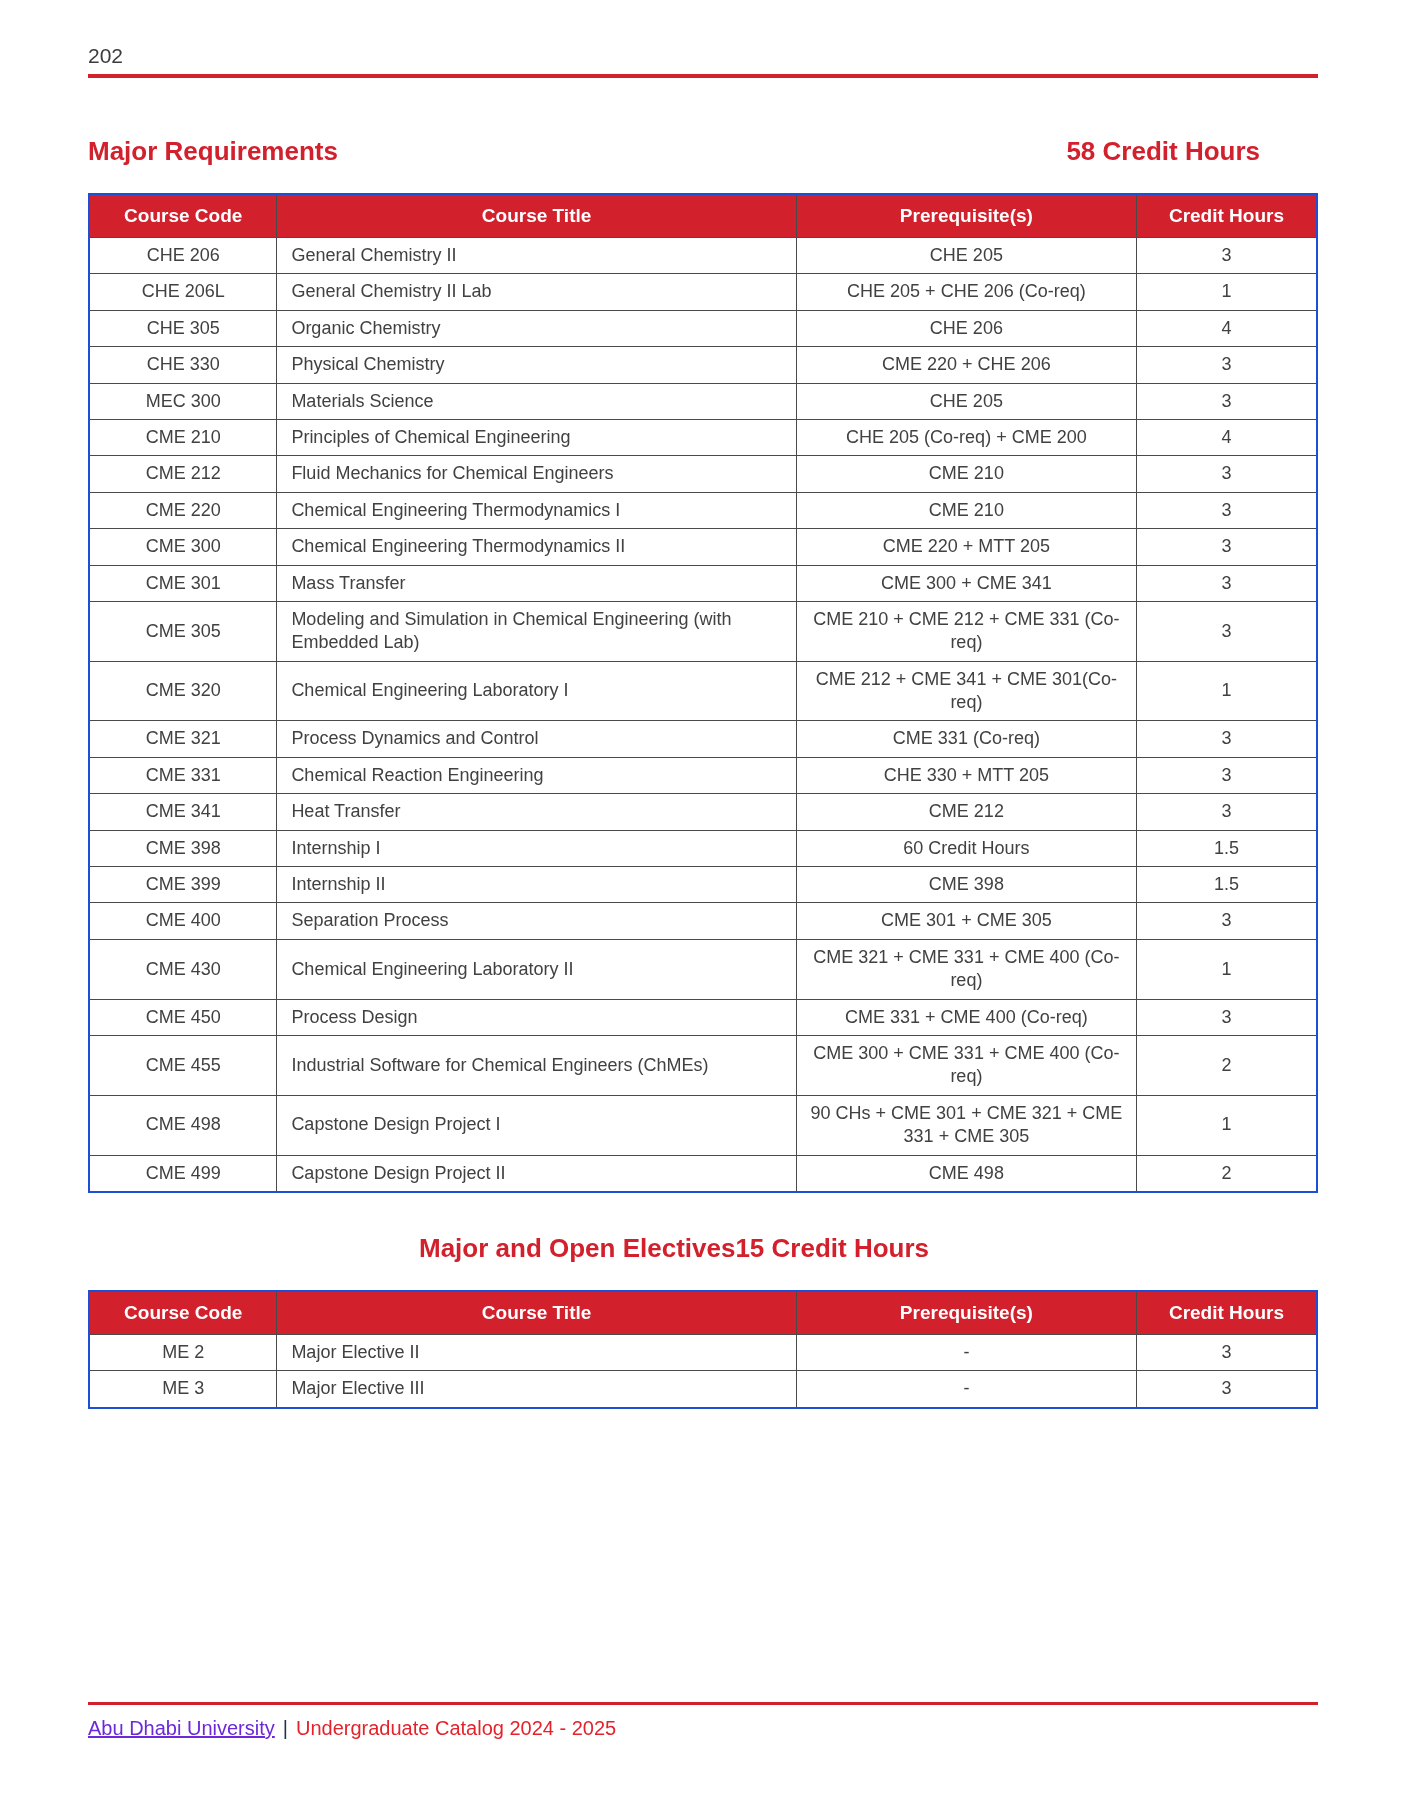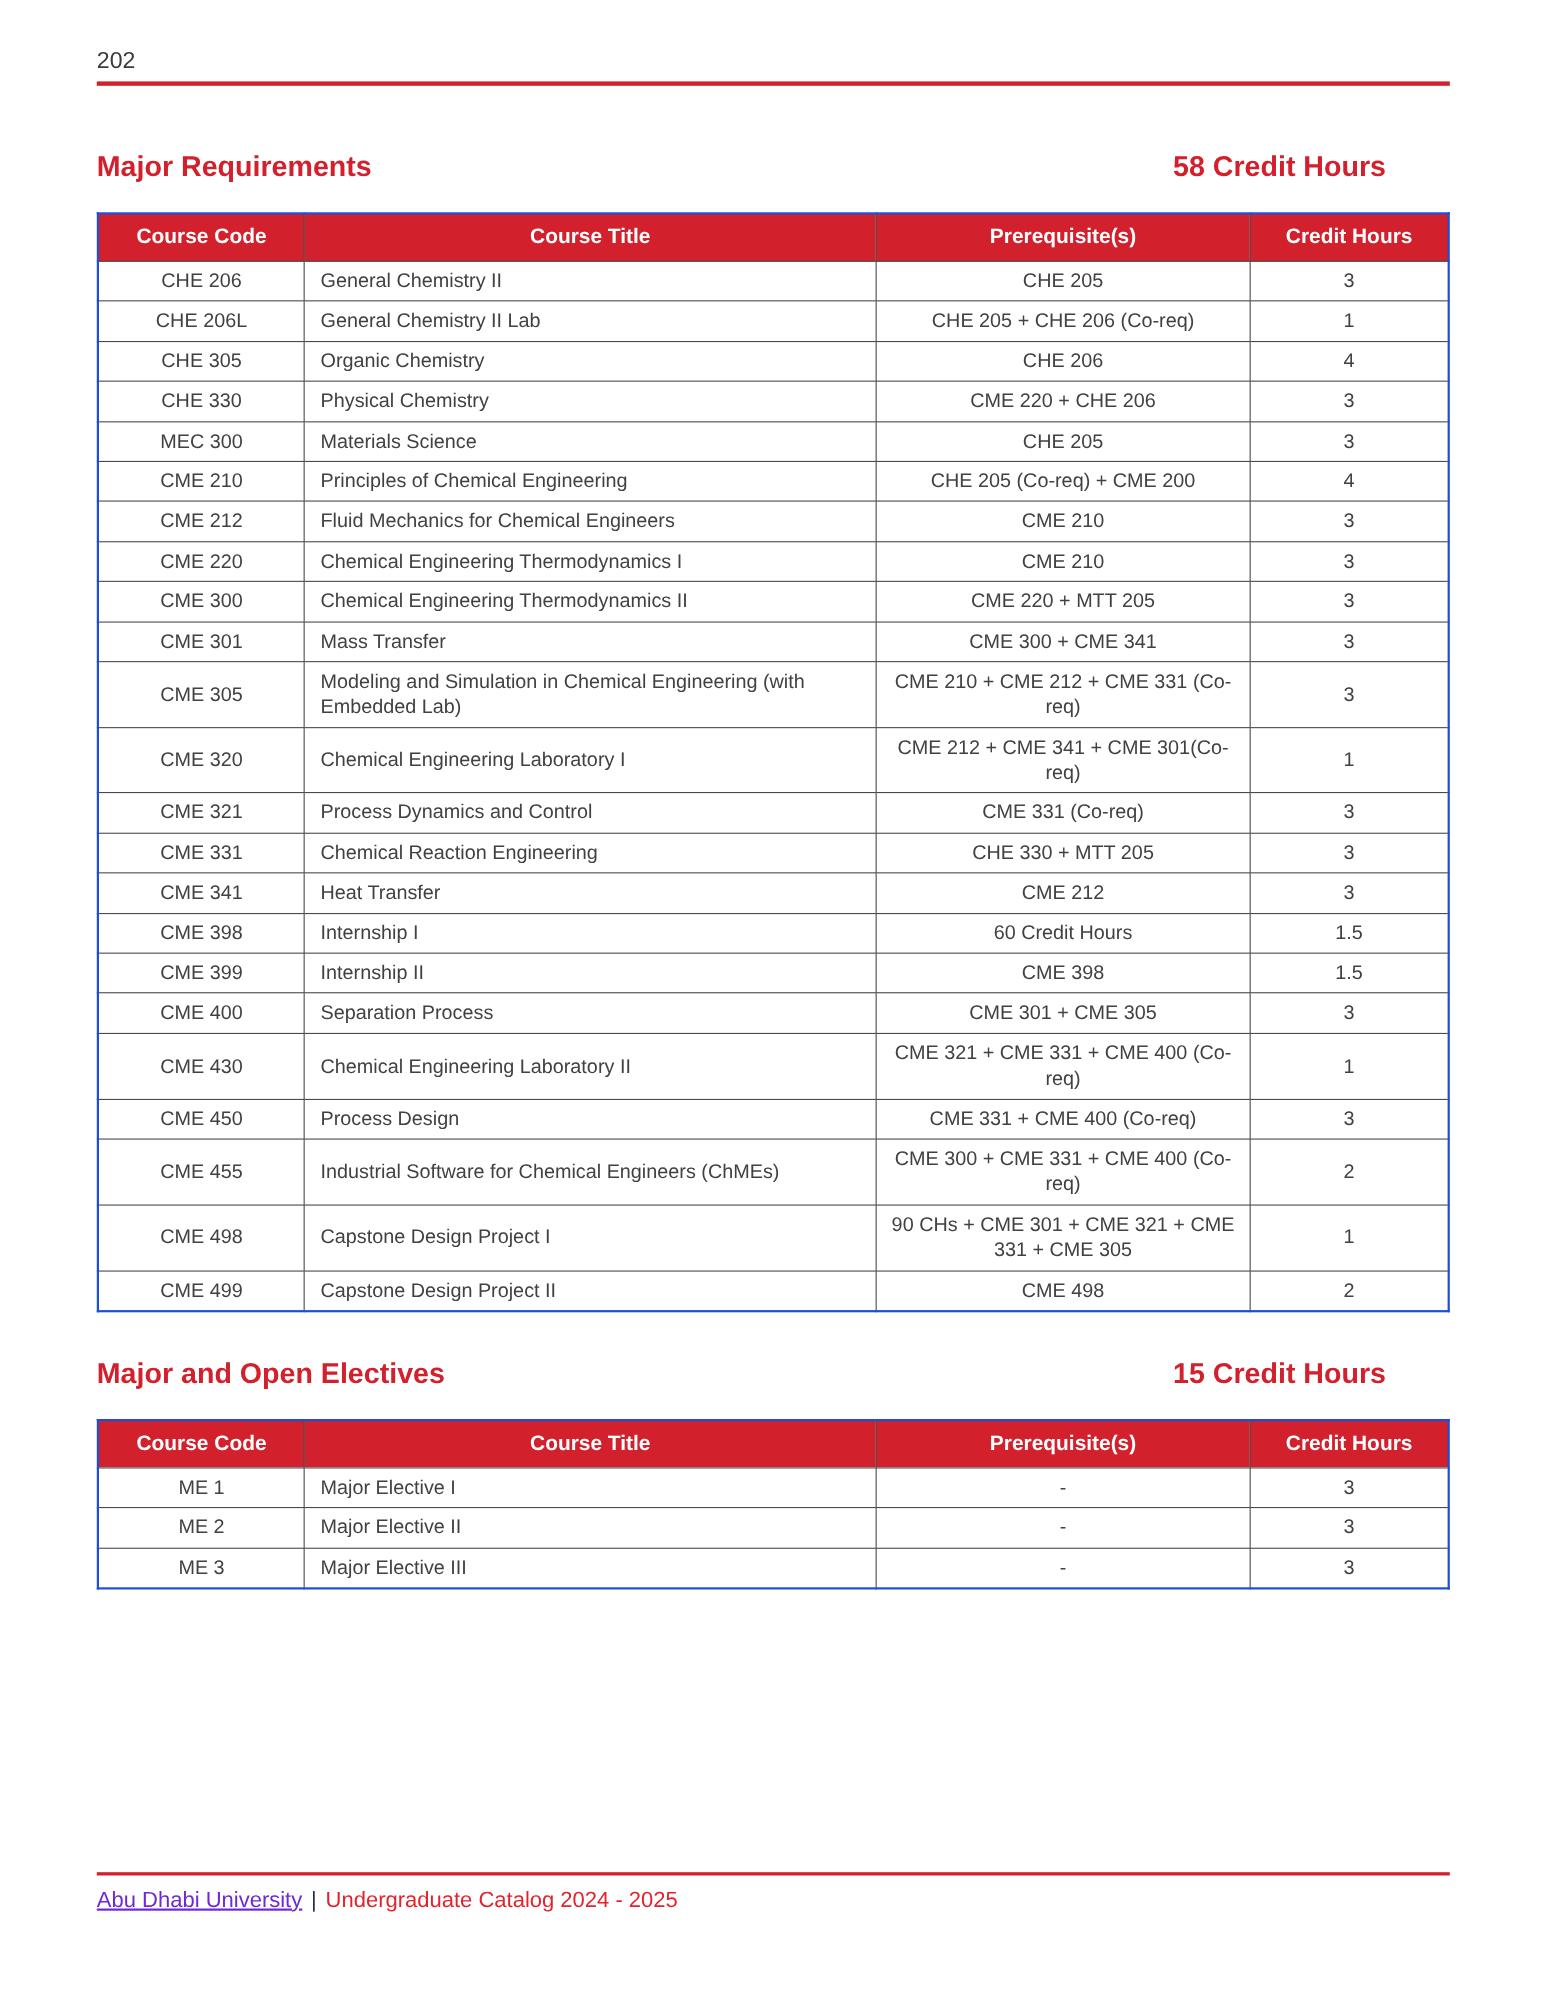--- a/index.html
+++ b/index.html
@@ -24,21 +24,21 @@
     margin-top: 6px;
     height: 4px;
     background: #d2202c;
   }
   .section-header {
     display: flex;
     justify-content: space-between;
     align-items: baseline;
   }
   .section-header.first { margin-top: 58px; }
-  .section-header.second { margin-top: 40px; }
+  .section-header.second { margin-top: 40px; justify-content: center; }
   .section-title, .credit-heading {
     font-size: 26px;
     font-weight: 700;
     color: #d2202c;
   }
   .credit-heading { margin-right: 58px; }
   table.course-table {
     margin-top: 26px;
     width: 100%;
     border-collapse: collapse;
@@ -275,26 +275,20 @@
     <thead>
       <tr>
         <th>Course Code</th>
         <th>Course Title</th>
         <th>Prerequisite(s)</th>
         <th>Credit Hours</th>
       </tr>
     </thead>
     <tbody>
         <tr>
-          <td>ME 1</td>
-          <td class="td-title">Major Elective I</td>
-          <td>-</td>
-          <td>3</td>
-        </tr>
-        <tr>
           <td>ME 2</td>
           <td class="td-title">Major Elective II</td>
           <td>-</td>
           <td>3</td>
         </tr>
         <tr>
           <td>ME 3</td>
           <td class="td-title">Major Elective III</td>
           <td>-</td>
           <td>3</td>

